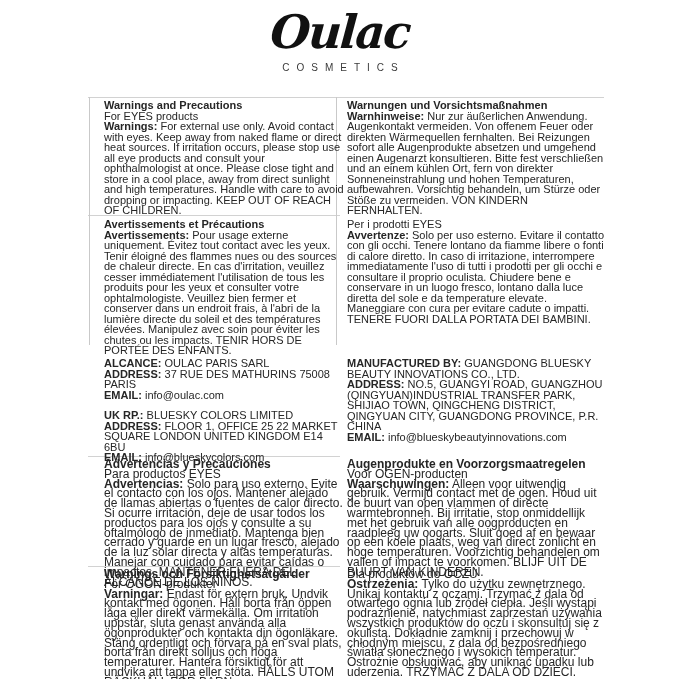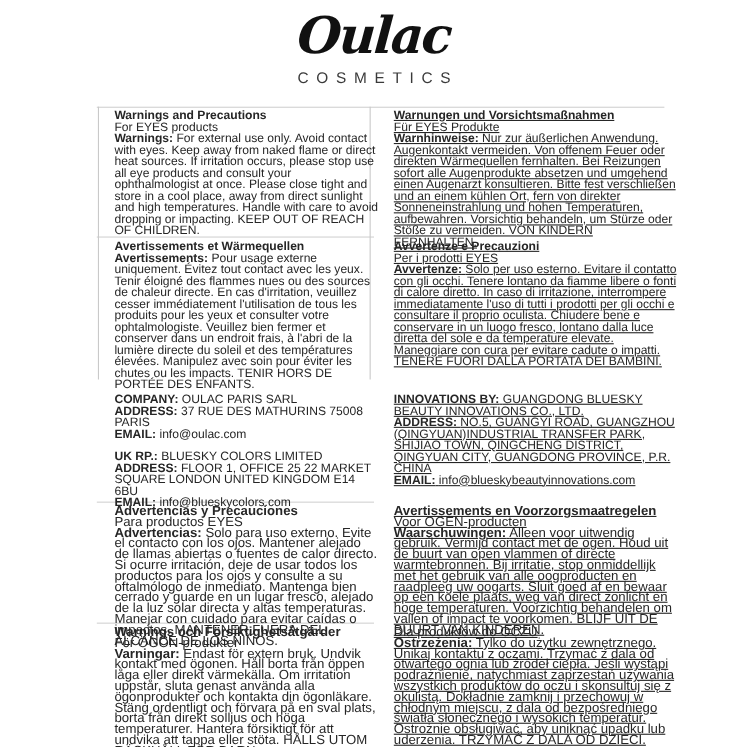--- a/index.html
+++ b/index.html
@@ -19,35 +19,35 @@
     font-style:italic;
     font-weight:bold;
     font-size:46px;
     line-height:52px;
     letter-spacing:-2px;
     color:#111111;
     transform:skewX(-4deg);
   }
   .logo-sub{
     margin-top:4px;
-    font-size:14px;
+    font-size:10px;
     letter-spacing:7px;
     color:#3a3a3a;
     text-indent:7px; 
   }
   
   .block{position:absolute;font-size:11px;line-height:10.5px;}
   .tight{line-height:9.8px;font-size:12px;}
   .block p{margin:0;}
   .sec-title{font-weight:bold;margin:0;font-size:inherit;}
   .lead{font-weight:bold;}
   .lbl{font-weight:bold;}
   .gap{height:10px;}
   .col-l{left:104px;width:240px;}
-  .col-r{left:358px;width:258px;text-decoration:underline;}
+  .col-r{left:347px;width:258px;}
   .row1{top:100px;}
   .row2{top:219px;}
   .mid{top:358px;}
   .mid-r{width:262px;}
   .row3{top:460px;}
   .row4{top:570px;}
   
   .hline{position:absolute;height:1px;background:#d2d2d2;}
   .vline{position:absolute;width:1px;background:#c9c9c9;}
   .h1{top:97px;left:88px;width:516px;}
@@ -74,56 +74,54 @@
   <div class="vline v1"></div>
   <div class="vline v2"></div>
 
   <div class="block col-l row1">
     <p class="sec-title">Warnings and Precautions</p>
     <p>For EYES products</p>
     <p><b class="lead">Warnings:</b> <span>For external use only. Avoid contact with eyes. Keep away from naked flame or direct heat sources. If irritation occurs, please stop use all eye products and consult your ophthalmologist at once. Please close tight and store in a cool place, away from direct sunlight and high temperatures. Handle with care to avoid dropping or impacting. KEEP OUT OF REACH OF CHILDREN.</span></p>
   </div>
   <div class="block col-r row1">
     <p class="sec-title">Warnungen und Vorsichtsmaßnahmen</p>
-    <p>Für EYES Produkte</p>
     <p><b class="lead">Warnhinweise:</b> <span>Nur zur äußerlichen Anwendung. Augenkontakt vermeiden. Von offenem Feuer oder direkten Wärmequellen fernhalten. Bei Reizungen sofort alle Augenprodukte absetzen und umgehend einen Augenarzt konsultieren. Bitte fest verschließen und an einem kühlen Ort, fern von direkter Sonneneinstrahlung und hohen Temperaturen, aufbewahren. Vorsichtig behandeln, um Stürze oder Stöße zu vermeiden. VON KINDERN FERNHALTEN.</span></p>
   </div>
 
   <div class="block col-l row2">
-    <p class="sec-title">Avertissements et Wärmequellen</p>
+    <p class="sec-title">Avertissements et Précautions</p>
     <p><b class="lead">Avertissements:</b> <span>Pour usage externe uniquement. Évitez tout contact avec les yeux. Tenir éloigné des flammes nues ou des sources de chaleur directe. En cas d'irritation, veuillez cesser immédiatement l'utilisation de tous les produits pour les yeux et consulter votre ophtalmologiste. Veuillez bien fermer et conserver dans un endroit frais, à l'abri de la lumière directe du soleil et des températures élevées. Manipulez avec soin pour éviter les chutes ou les impacts. TENIR HORS DE PORTÉE DES ENFANTS.</span></p>
   </div>
   <div class="block col-r row2">
-    <p class="sec-title">Avvertenze e Precauzioni</p>
     <p>Per i prodotti EYES</p>
     <p><b class="lead">Avvertenze:</b> <span>Solo per uso esterno. Evitare il contatto con gli occhi. Tenere lontano da fiamme libere o fonti di calore diretto. In caso di irritazione, interrompere immediatamente l'uso di tutti i prodotti per gli occhi e consultare il proprio oculista. Chiudere bene e conservare in un luogo fresco, lontano dalla luce diretta del sole e da temperature elevate. Maneggiare con cura per evitare cadute o impatti. TENERE FUORI DALLA PORTATA DEI BAMBINI.</span></p>
   </div>
 
   <div class="block col-l mid">
-    <p><b class="lbl">COMPANY:</b> <span>OULAC PARIS SARL</span></p>
+    <p><b class="lbl">ALCANCE:</b> <span>OULAC PARIS SARL</span></p>
     <p><b class="lbl">ADDRESS:</b> <span>37 RUE DES MATHURINS 75008 PARIS</span></p>
     <p><b class="lbl">EMAIL:</b> <span>info@oulac.com</span></p>
     <div class="gap"></div>
     <p><b class="lbl">UK RP.:</b> <span>BLUESKY COLORS LIMITED</span></p>
     <p><b class="lbl">ADDRESS:</b> <span>FLOOR 1, OFFICE 25 22 MARKET SQUARE LONDON UNITED KINGDOM E14 6BU</span></p>
     <p><b class="lbl">EMAIL:</b> <span>info@blueskycolors.com</span></p>
   </div>
   <div class="block col-r mid mid-r">
-    <p><b class="lbl">INNOVATIONS BY:</b> <span>GUANGDONG BLUESKY BEAUTY INNOVATIONS CO., LTD.</span></p>
+    <p><b class="lbl">MANUFACTURED BY:</b> <span>GUANGDONG BLUESKY BEAUTY INNOVATIONS CO., LTD.</span></p>
     <p><b class="lbl">ADDRESS:</b> <span>NO.5, GUANGYI ROAD, GUANGZHOU (QINGYUAN)INDUSTRIAL TRANSFER PARK, SHIJIAO TOWN, QINGCHENG DISTRICT, QINGYUAN CITY, GUANGDONG PROVINCE, P.R. CHINA</span></p>
     <p><b class="lbl">EMAIL:</b> <span>info@blueskybeautyinnovations.com</span></p>
   </div>
 
   <div class="block col-l row3 tight">
     <p class="sec-title">Advertencias y Precauciones</p>
     <p>Para productos EYES</p>
     <p><b class="lead">Advertencias:</b> <span>Solo para uso externo. Evite el contacto con los ojos. Mantener alejado de llamas abiertas o fuentes de calor directo. Si ocurre irritación, deje de usar todos los productos para los ojos y consulte a su oftalmólogo de inmediato. Mantenga bien cerrado y guarde en un lugar fresco, alejado de la luz solar directa y altas temperaturas. Manejar con cuidado para evitar caídas o impactos. MANTENER FUERA DEL ALCANCE DE LOS NIÑOS.</span></p>
   </div>
   <div class="block col-r row3 tight">
-    <p class="sec-title">Avertissements en Voorzorgsmaatregelen</p>
+    <p class="sec-title">Augenprodukte en Voorzorgsmaatregelen</p>
     <p>Voor OGEN-producten</p>
     <p><b class="lead">Waarschuwingen:</b> <span>Alleen voor uitwendig gebruik. Vermijd contact met de ogen. Houd uit de buurt van open vlammen of directe warmtebronnen. Bij irritatie, stop onmiddellijk met het gebruik van alle oogproducten en raadpleeg uw oogarts. Sluit goed af en bewaar op een koele plaats, weg van direct zonlicht en hoge temperaturen. Voorzichtig behandelen om vallen of impact te voorkomen. BLIJF UIT DE BUURT VAN KINDEREN.</span></p>
   </div>
 
   <div class="block col-l row4 tight">
     <p class="sec-title">Warnings och Försiktighetsåtgärder</p>
     <p>För ÖGON-produkter</p>
     <p><b class="lead">Varningar:</b> <span>Endast för extern bruk. Undvik kontakt med ögonen. Håll borta från öppen låga eller direkt värmekälla. Om irritation uppstår, sluta genast använda alla ögonprodukter och kontakta din ögonläkare. Stäng ordentligt och förvara på en sval plats, borta från direkt solljus och höga temperaturer. Hantera försiktigt för att undvika att tappa eller stöta. HÅLLS UTOM RÄCKHÅLL FÖR BARN.</span></p>
   </div>
   <div class="block col-r row4 tight">

